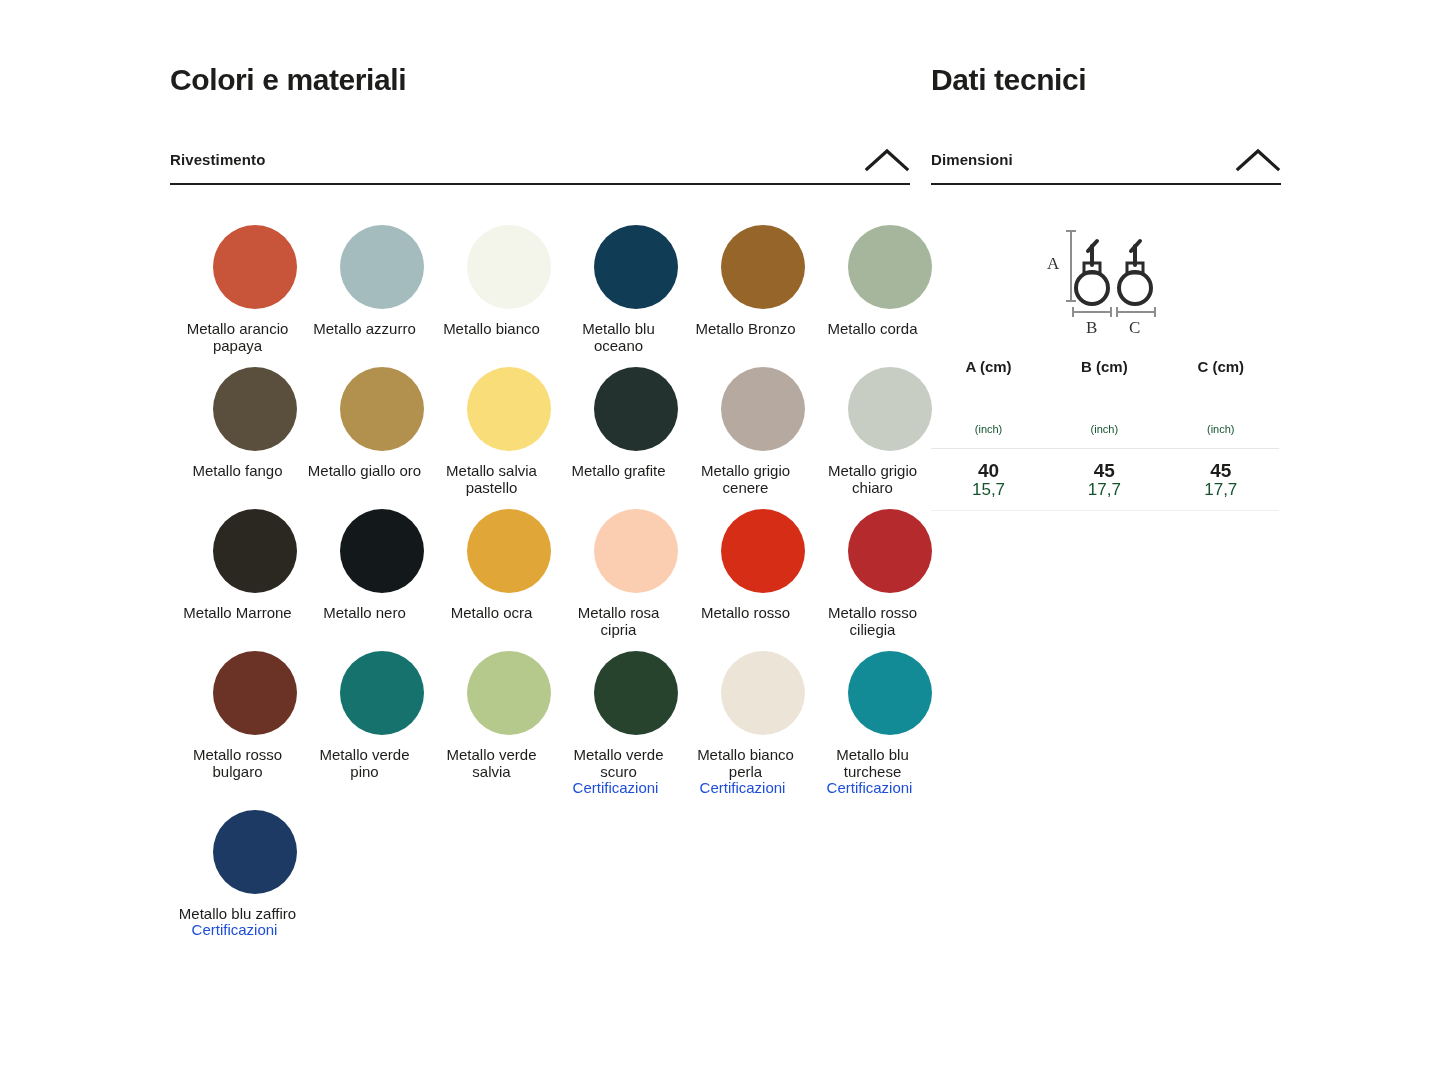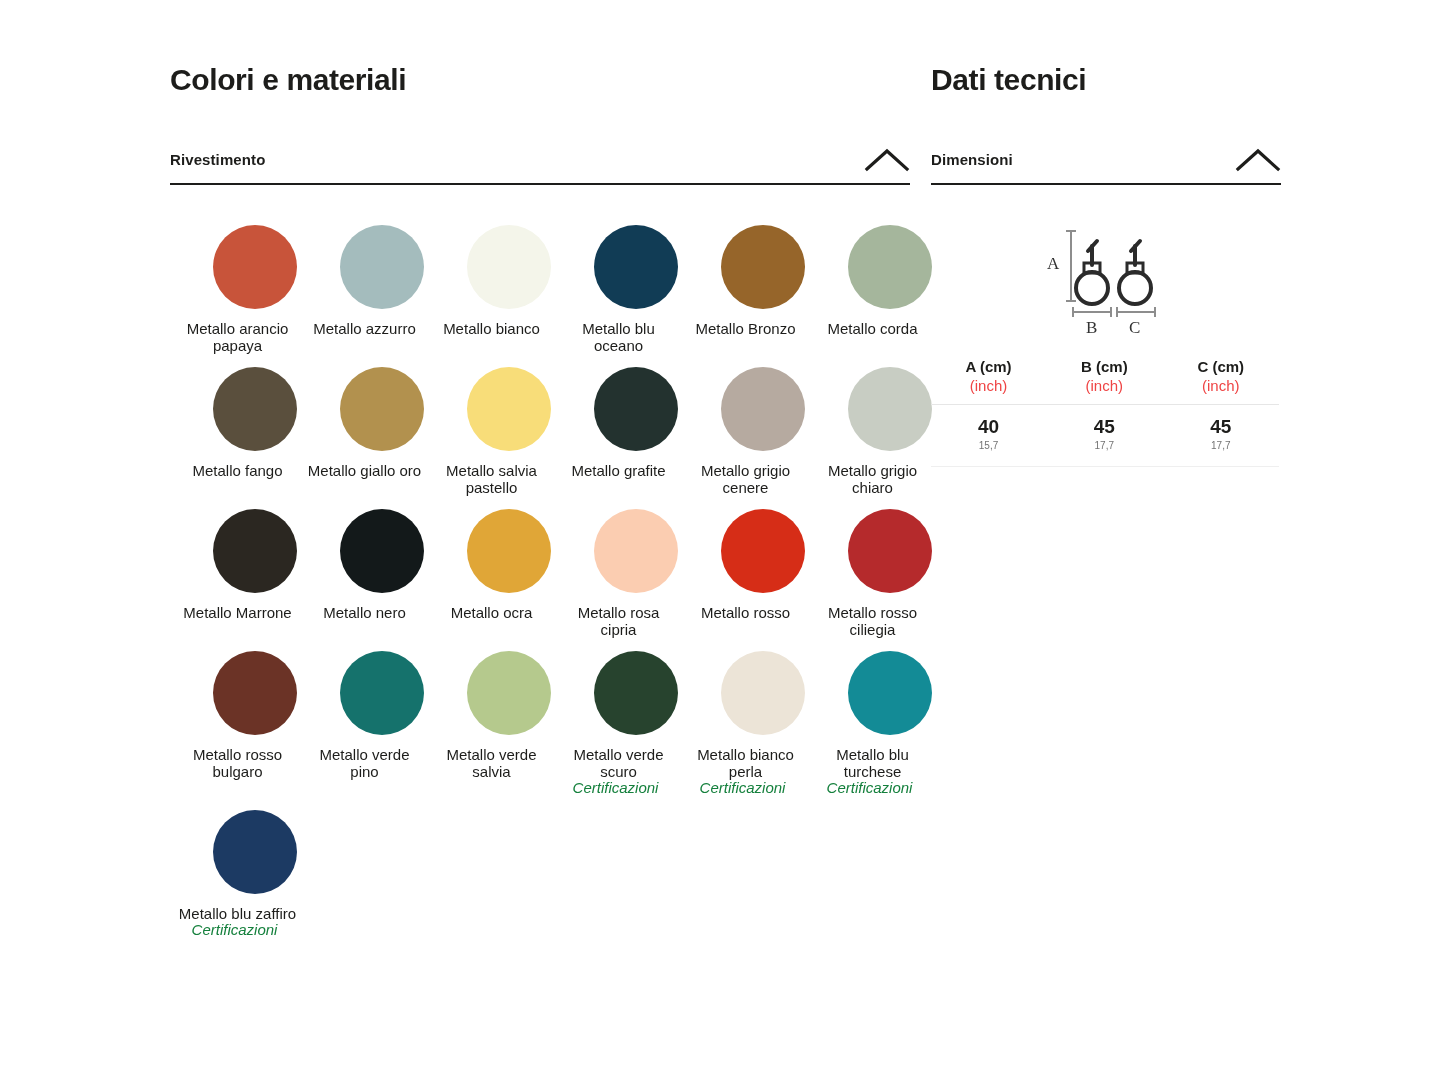--- a/index.html
+++ b/index.html
@@ -95,22 +95,21 @@
     text-align: center;
     font-size: 15px;
     line-height: 16.5px;
     color: #1d1d1b;
   }
   .swatch-cert {
     width: 125px;
     text-align: center;
     font-size: 15px;
     line-height: 16.5px;
-    color: #15803d;
-    font-style: italic;
+    color: #1d4ed8;
   }
 
   
   .diagram-wrap {
     margin-top: 26px;
     height: 140px;
     position: relative;
   }
   .diagram {
     position: absolute;
@@ -135,41 +134,42 @@
   }
   .th-unit-cm {
     display: block;
     font-size: 15px;
     font-weight: bold;
     color: #1d1d1b;
     line-height: 19px;
   }
   .th-unit-inch {
     display: block;
-    font-size: 15px;
+    font-size: 11px;
     font-weight: normal;
-    color: #ef4444;
+    color: #14532d;
     line-height: 19px;
+    margin-top: 44px;
   }
   .tech-table tbody td {
     padding-top: 12px;
     padding-bottom: 11px;
     border-bottom: 1px solid #efefef;
   }
   .td-cm {
     display: block;
     font-size: 19px;
     font-weight: bold;
     color: #1d1d1b;
     line-height: 19px;
   }
   .td-inch {
     display: block;
-    font-size: 10px;
-    color: #737373;
+    font-size: 17px;
+    color: #14532d;
     line-height: 19px;
   }
 </style>
 </head>
 <body>
 
 <div class="page">
 
   <section class="panel-left">
     <h1 class="panel-title">Colori e materiali</h1>

